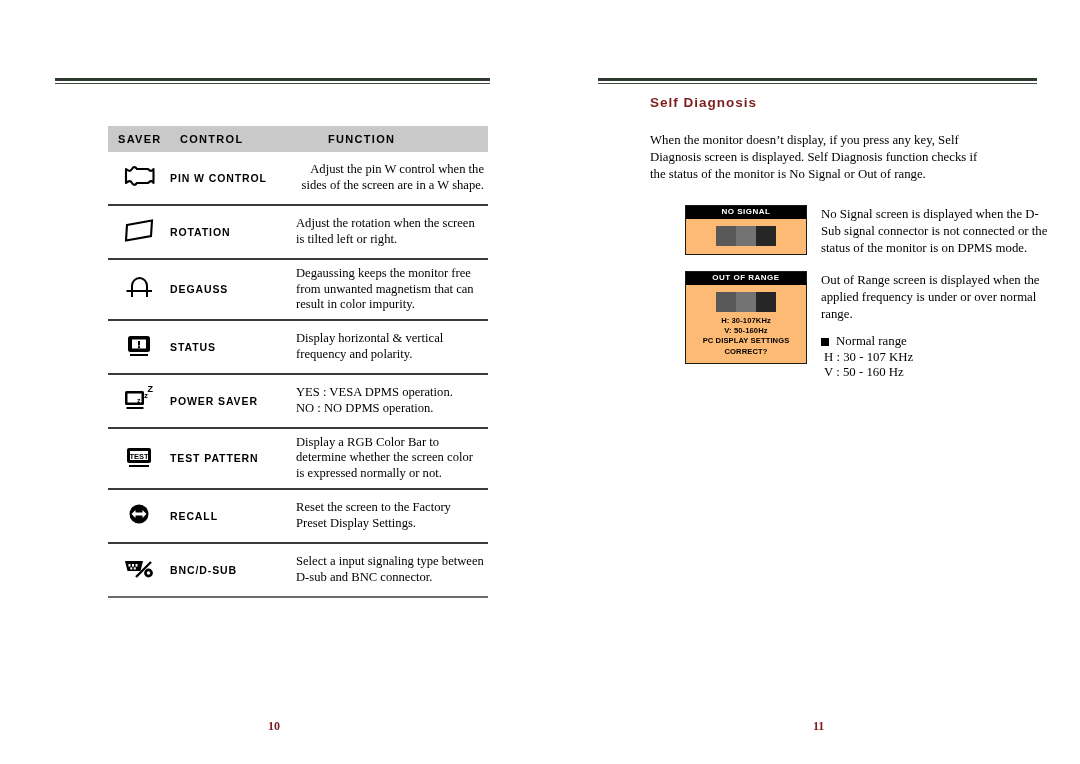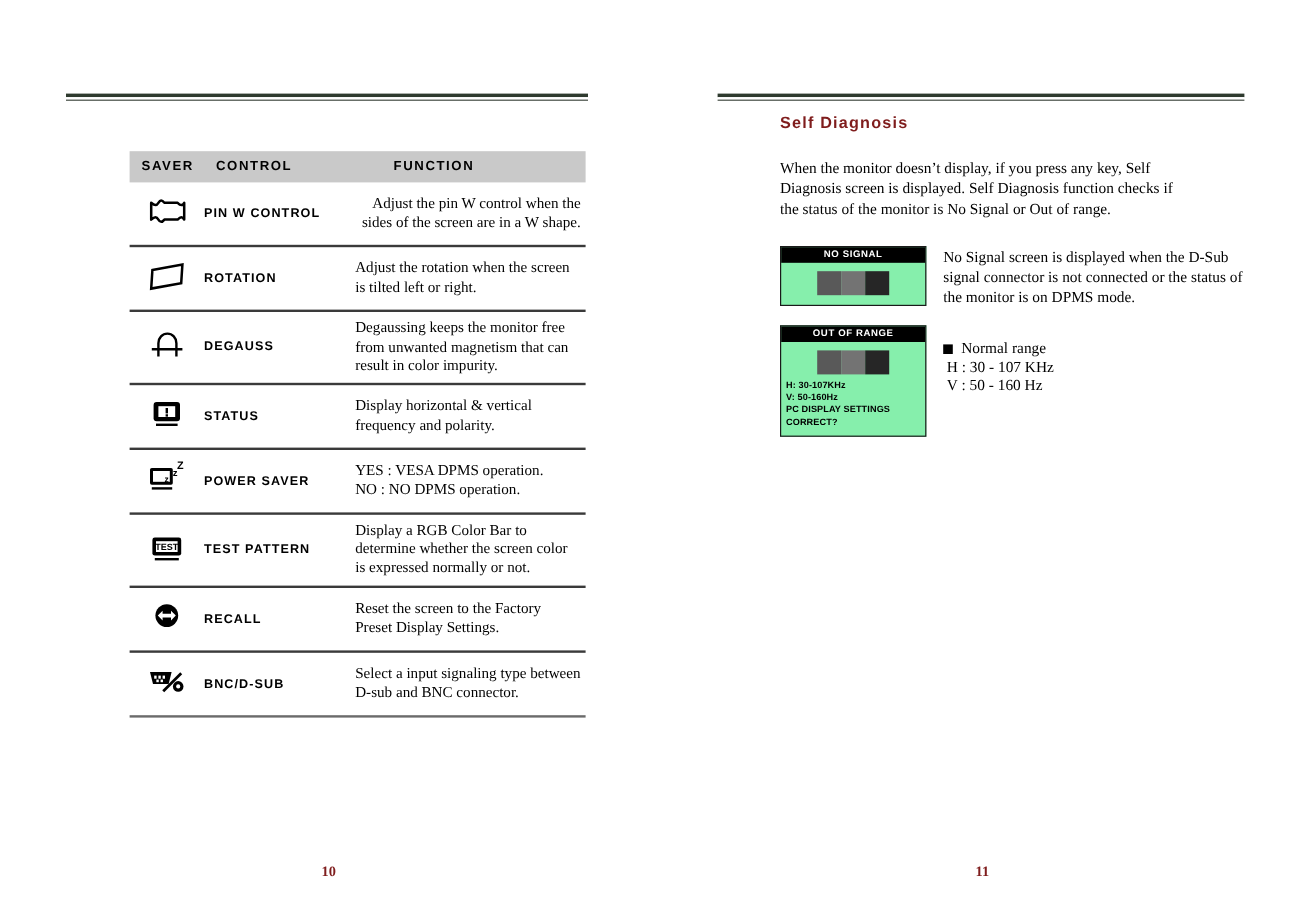--- a/index.html
+++ b/index.html
@@ -153,39 +153,40 @@
     margin-top: 22px;
   }
   .diag-row {
     display: flex;
     align-items: flex-start;
   }
   .diag-row + .diag-row { margin-top: 14px; }
 
   .osd {
     border: 1px solid #1a1a1a;
-    background: #86efac;
+    background: #fdba74;
     width: 120px;
     flex: 0 0 120px;
     margin-right: 14px;
+    margin-left: 35px;
   }
   .osd-title {
     background: #000000;
     color: #ffffff;
     font-family: "Liberation Sans", sans-serif;
     font-size: 8px;
     font-weight: bold;
     letter-spacing: 0.5px;
     text-align: center;
     padding: 2px 0 2px 0;
     line-height: 1.1;
   }
   .osd-body {
     padding: 7px 4px 6px 4px;
-    text-align: left;
+    text-align: center;
   }
   .osd-bars {
     display: flex;
     justify-content: center;
     margin-bottom: 2px;
   }
   .osd-bars span {
     display: block;
     width: 20px;
     height: 20px;
@@ -423,20 +424,21 @@
               <span class="bar-2"></span>
               <span class="bar-3"></span>
             </div>
             <div class="osd-line spaced">H: 30-107KHz</div>
             <div class="osd-line">V: 50-160Hz</div>
             <div class="osd-line">PC DISPLAY SETTINGS</div>
             <div class="osd-line">CORRECT?</div>
           </div>
         </div>
         <div class="diag-text">
+          <p>Out of Range screen is displayed when the applied frequency is under or over normal range.</p>
           <div class="normal-range">
             <div class="nr-head">
               <span class="nr-bullet"></span>
               <span>Normal range</span>
             </div>
             <div class="nr-line">H : 30 - 107 KHz</div>
             <div class="nr-line">V : 50 - 160 Hz</div>
           </div>
         </div>
       </div>

